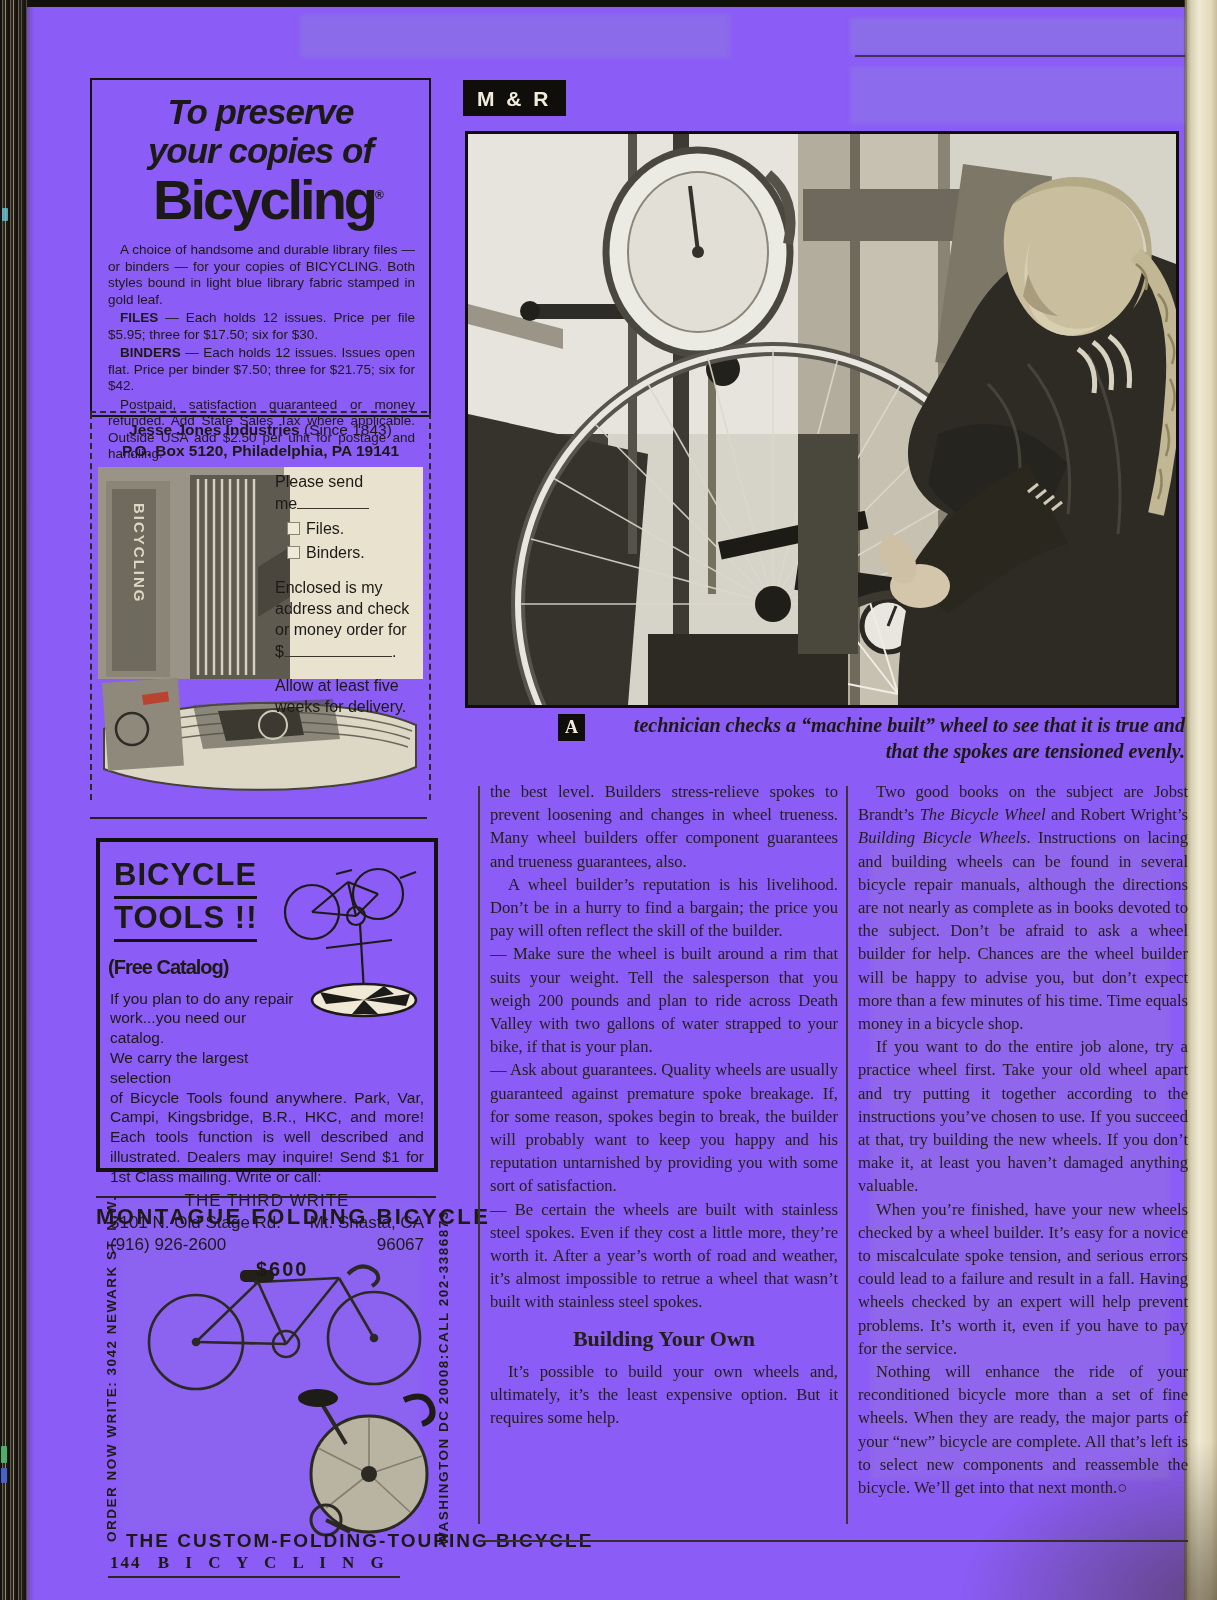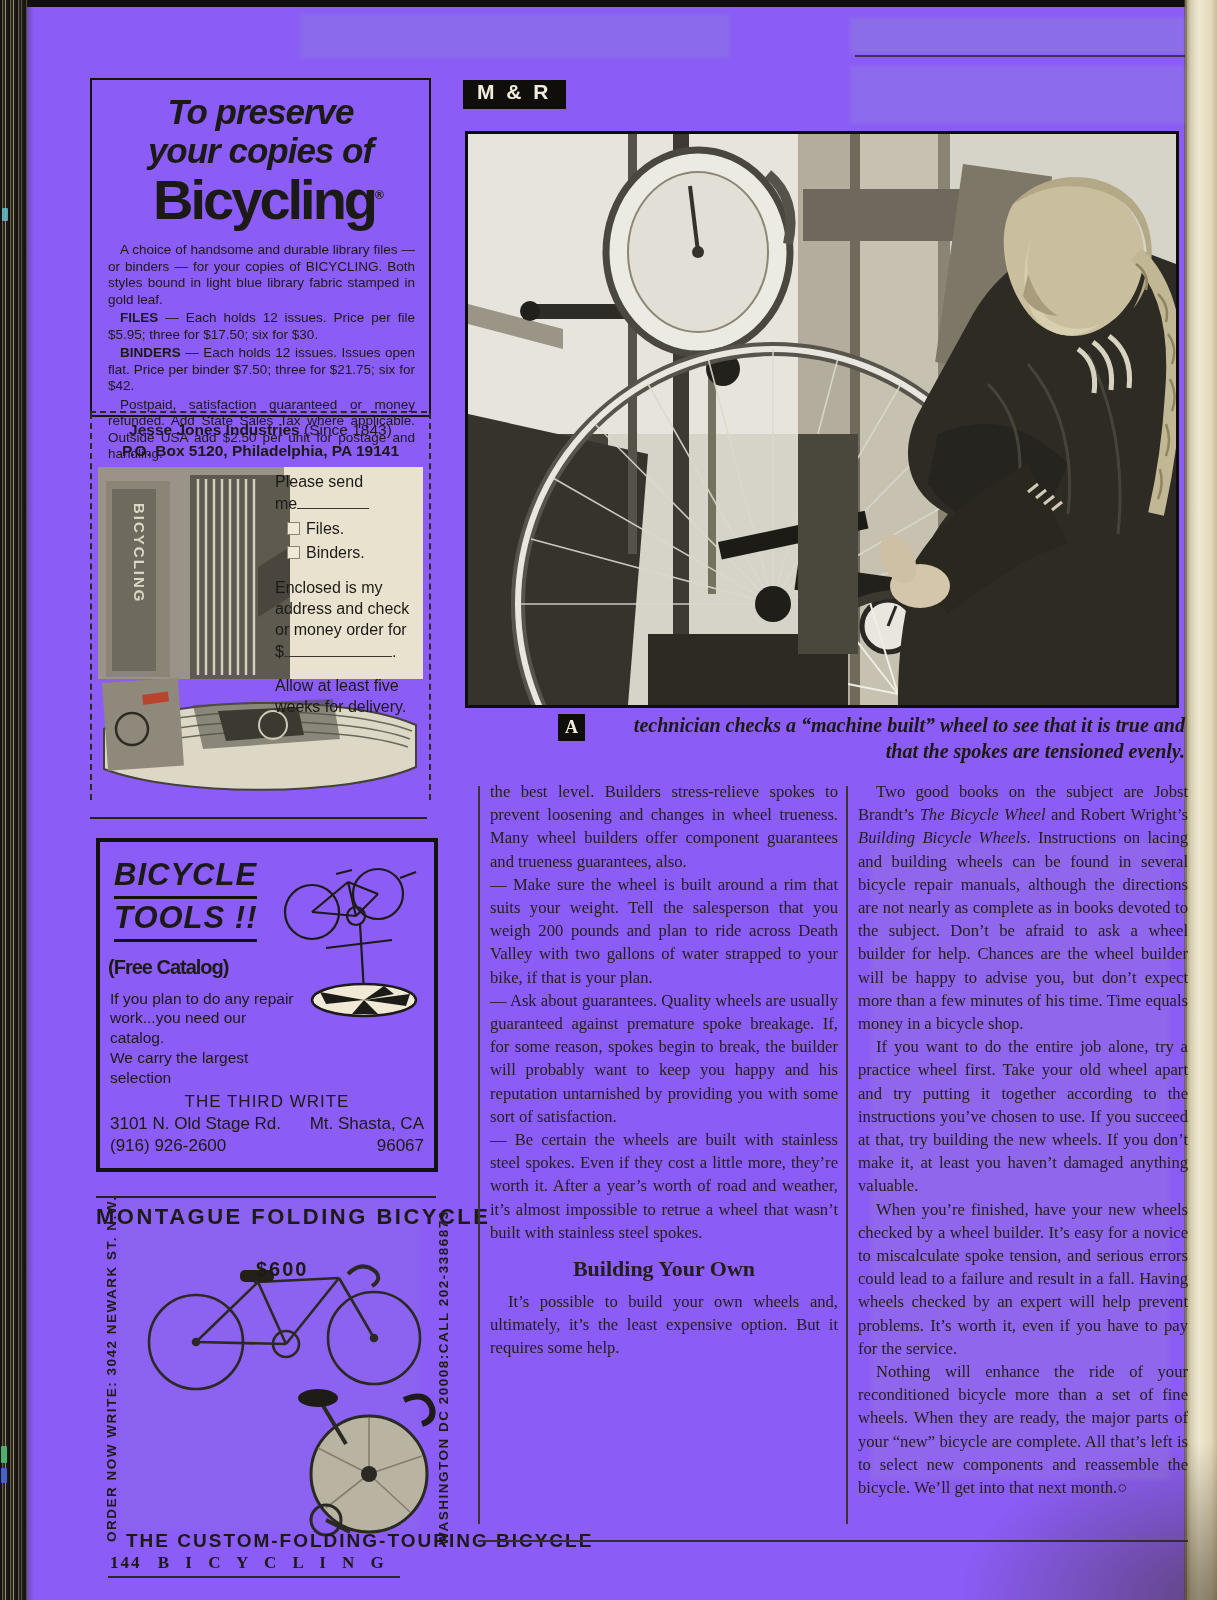--- a/index.html
+++ b/index.html
@@ -35,21 +35,21 @@
   .filesphoto{position:absolute;left:6px;top:54px;}
   .form{position:absolute;right:8px;top:58px;width:146px;font-size:16px;line-height:1.3;}
   .form .row{margin:1px 0;}
   .blank{display:inline-block;border-bottom:1.5px solid #3a362e;height:12px;}
   .cb{display:inline-block;width:11px;height:11px;border:1.5px solid #8a8576;vertical-align:-1px;margin:0 6px 0 2px;background:#efe9d8;}
   .form .opt{margin-left:10px;margin-top:4px;}
   .form .para{margin-top:14px;}
   
   .tools{position:absolute;left:96px;top:838px;width:334px;height:326px;border:4px solid #14120e;background:transparent;}
   .tools .tt{font-weight:bold;font-size:31px;letter-spacing:1px;line-height:1.25;margin:14px 0 0 14px;}
-  .tools .tt span{display:inline-block;border-bottom:3px solid #14120e;padding-bottom:1px;font-style:italic;}
+  .tools .tt span{display:inline-block;border-bottom:3px solid #14120e;padding-bottom:1px;}
   .tools .sub{font-weight:bold;font-size:20px;margin:14px 0 0 8px;letter-spacing:-1px;}
   .tools .b1{font-size:15.5px;line-height:1.28;margin:10px 0 0 10px;width:190px;}
   .tools .b2{font-size:15.5px;line-height:1.28;margin:0 10px 0 10px;text-align:justify;}
   .tools .co{font-size:17px;text-align:center;margin-top:4px;letter-spacing:1px;}
   .tools .addr{display:flex;justify-content:space-between;font-size:17px;margin:2px 10px 0 10px;}
   .tools svg{position:absolute;right:6px;top:10px;}
   
   .mont{position:absolute;left:96px;top:1196px;width:352px;height:360px;}
   .mont .mt{font-weight:bold;font-size:22px;letter-spacing:2.5px;text-align:center;margin-top:8px;white-space:nowrap;}
   .vtext{position:absolute;writing-mode:vertical-rl;transform:rotate(180deg);font-weight:bold;
@@ -57,21 +57,21 @@
   .mont .price{position:absolute;left:160px;top:62px;font-weight:bold;font-size:20px;letter-spacing:2px;}
   .specs{position:absolute;left:40px;top:205px;font-weight:bold;font-size:15px;line-height:1.55;letter-spacing:1px;white-space:nowrap;}
   .seerow{display:flex;gap:14px;}
   .seerow .seecol{text-align:center;line-height:1.3;}
   .mont .bottomline{position:absolute;left:30px;top:334px;font-weight:bold;font-size:19px;letter-spacing:2px;white-space:nowrap;}
   .footer{position:absolute;left:108px;top:1553px;font-family:"Liberation Serif","DejaVu Serif",serif;
           font-weight:bold;font-size:17px;letter-spacing:2px;border-bottom:2px solid #2a2620;padding:0 10px 3px 2px;}
   .footer .mag{letter-spacing:6px;margin-left:10px;}
   
   .mr-tag{position:absolute;left:463px;top:80px;background:#0f0e0b;color:#f2ecdc;
-          font-weight:bold;font-size:21px;letter-spacing:3px;padding:0 14px 5px 14px;}
+          font-weight:bold;font-size:21px;letter-spacing:3px;padding:7px 14px 5px 14px;}
   .photo{position:absolute;left:465px;top:131px;width:714px;height:577px;border:3px solid #0e0d0a;
          background:#cfccc3;box-sizing:border-box;}
   .caption{position:absolute;left:520px;top:712px;width:665px;text-align:right;
            font-family:"Liberation Serif","DejaVu Serif",serif;font-style:italic;font-weight:600;
            font-size:20px;line-height:1.3;color:#1b1914;}
   .capA{position:absolute;left:558px;top:714px;width:27px;height:27px;background:#0f0e0b;color:#f2ecdc;
         font-family:"Liberation Serif","DejaVu Serif",serif;font-weight:bold;font-size:18px;
         display:flex;align-items:center;justify-content:center;}
   .article{position:absolute;left:478px;top:780px;width:712px;height:752px;overflow:hidden;
            font-family:"Liberation Serif","DejaVu Serif",serif;color:#221f19;}
@@ -202,20 +202,21 @@
     <div class="tt">
       <span>BICYCLE</span><br>
       <span>TOOLS !!</span>
     </div>
     <div class="sub">(Free Catalog)</div>
     <div class="b1">
         <div>If you plan to do any repair</div>
         <div>work...you need our catalog.</div>
         <div>We carry the largest selection</div>
       </div>
+    <div class="b2">of Bicycle Tools found anywhere.  Park, Var, Campi, Kingsbridge, B.R., HKC, and more!  Each tools function is well described and illustrated. Dealers may inquire!  Send $1 for 1st Class mailing.  Write or call:</div>
     <div class="co">THE THIRD WRITE</div>
     <div class="addr">
       <span>3101 N. Old Stage Rd.</span>
         <span>Mt. Shasta, CA</span>
     </div>
     <div class="addr">
       <span>(916) 926-2600</span>
         <span>96067</span>
     </div>
   </div>
@@ -386,20 +387,21 @@
     <div>technician checks a “machine built” wheel to see that it is true and</div>
     <div>that the spokes are tensioned evenly.</div>
   </div>
 
   <div class="article">
     <div class="colrule" style="left:0;"></div>
     <div class="colrule" style="left:368px;"></div>
     <div class="col col-l">
       <div>
           <p class="art-p">the best level. Builders stress-relieve spokes to prevent loosening and changes in wheel trueness. Many wheel builders offer component guarantees and trueness guarantees, also.</p>
+          <p class="art-p ind">A wheel builder’s reputation is his livelihood. Don’t be in a hurry to find a bargain; the price you pay will often reflect the skill of the builder.</p>
           <p class="art-p">— Make sure the wheel is built around a rim that suits your weight. Tell the salesperson that you weigh 200 pounds and plan to ride across Death Valley with two gallons of water strapped to your bike, if that is your plan.</p>
           <p class="art-p">— Ask about guarantees. Quality wheels are usually guaranteed against premature spoke breakage. If, for some reason, spokes begin to break, the builder will probably want to keep you happy and his reputation untarnished by providing you with some sort of satisfaction.</p>
           <p class="art-p">— Be certain the wheels are built with stainless steel spokes. Even if they cost a little more, they’re worth it. After a year’s worth of road and weather, it’s almost impossible to retrue a wheel that wasn’t built with stainless steel spokes.</p>
         </div>
       <div class="art-h">Building Your Own</div>
       <div>
           <p class="art-p ind">It’s possible to build your own wheels and, ultimately, it’s the least expensive option. But it requires some help.</p>
         </div>
     </div>
     <div class="col col-r">

